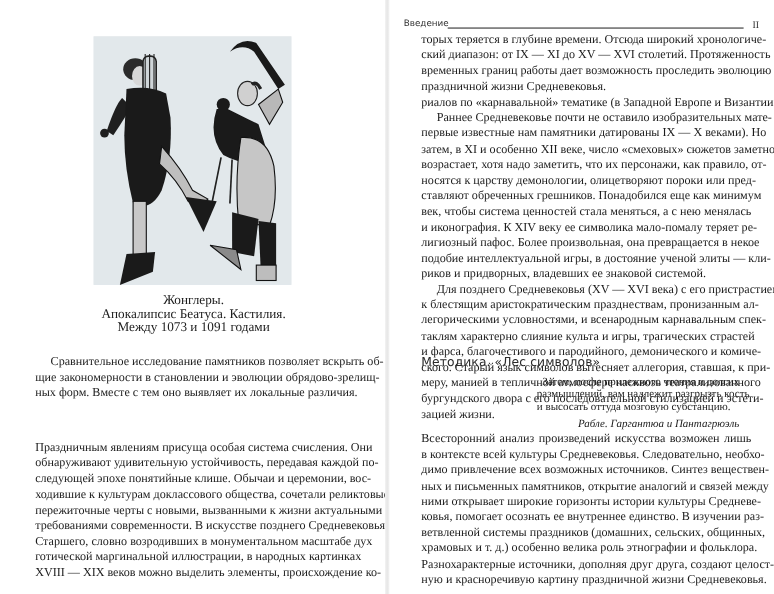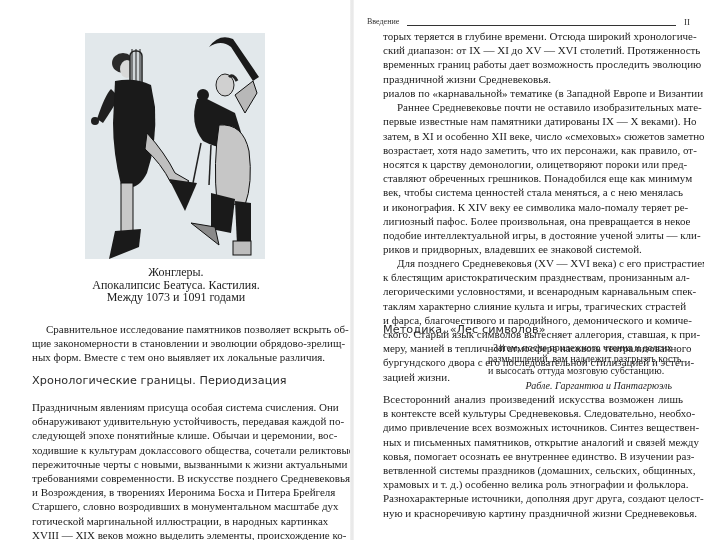--- a/index.html
+++ b/index.html
@@ -38,21 +38,21 @@
       position: absolute;
       font-family: "DejaVu Sans", "Liberation Sans", sans-serif;
       font-size: 11.2px; color: #2a2a2a; letter-spacing: 0.1px;
       white-space: nowrap;
     }
     .running-head {
       position: absolute; left: 367px; top: 17px; width: 323px; height: 12px;
       font-family: "DejaVu Sans", "Liberation Sans", sans-serif;
       font-size: 8px; color: #333;
     }
-    .running-head .rh-title { position: absolute; left: 0; top: 0; font-family: Liberation Serif, serif; }
+    .running-head .rh-title { position: absolute; left: 0; top: 0; }
     .running-head .rh-rule {
       position: absolute; left: 40px; right: 14px; top: 8px; height: 0;
       border-top: 1px solid #333;
     }
     .running-head .rh-num { position: absolute; right: 0; top: 0; font-family: Liberation Serif, serif; font-size: 9px; }
     .epigraph {
       position: absolute; left: 488px; top: 342px; width: 184px;
       font-size: 10px; line-height: 11.4px;
     }
     .epigraph .attrib {
@@ -102,30 +102,28 @@
     <div>Апокалипсис Беатуса. Кастилия.</div>
     <div>Между 1073 и 1091 годами</div>
   </div>
 
   <div class="para" style="left:32px; top:322px; width:286px;">
     <span class="line" style="text-indent:14px;">Сравнительное исследование памятников позволяет вскрыть об-</span>
     <span class="line">щие закономерности в становлении и эволюции обрядово-зрелищ-</span>
     <span class="line last">ных форм. Вместе с тем оно выявляет их локальные различия.</span>
   </div>
 
-  <div class="heading" style="left:32px; top:374px;">Хронологические границы. Периодизация</div>
 
   <div class="para" style="left:32px; top:400px; width:286px;">
     <span class="line">Праздничным явлениям присуща особая система счисления. Они</span>
     <span class="line">обнаруживают удивительную устойчивость, передавая каждой по-</span>
     <span class="line">следующей эпохе понятийные клише. Обычаи и церемонии, вос-</span>
     <span class="line">ходившие к культурам доклассового общества, сочетали реликтовые</span>
     <span class="line">пережиточные черты с новыми, вызванными к жизни актуальными</span>
     <span class="line">требованиями современности. В искусстве позднего Средневековья</span>
-    <span class="line">и Возрождения, в творениях Иеронима Босха и Питера Брейгеля</span>
     <span class="line">Старшего, словно возродивших в монументальном масштабе дух</span>
     <span class="line">готической маргинальной иллюстрации, в народных картинках</span>
     <span class="line">XVIII — XIX веков можно выделить элементы, происхождение ко-</span>
   </div>
 </div>
 
 <div class="gutter"></div>
 
 <div class="page page-right"></div>
 
@@ -176,18 +174,19 @@
   <div style="text-align:right; white-space:nowrap;">размышлений, вам надлежит разгрызть кость</div>
   <div style="text-align:left; white-space:nowrap;">и высосать оттуда мозговую субстанцию.</div>
   <div class="attrib">Рабле. Гаргантюа и Пантагрюэль</div>
 </div>
 
 <div class="para" style="left:383px; top:392px; width:300px;">
   <span class="line">Всесторонний анализ произведений искусства возможен лишь</span>
   <span class="line">в контексте всей культуры Средневековья. Следовательно, необхо-</span>
   <span class="line">димо привлечение всех возможных источников. Синтез веществен-</span>
   <span class="line">ных и письменных памятников, открытие аналогий и связей между</span>
+  <span class="line">ними открывает широкие горизонты истории культуры Средневе-</span>
   <span class="line">ковья, помогает осознать ее внутреннее единство. В изучении раз-</span>
   <span class="line">ветвленной системы праздников (домашних, сельских, общинных,</span>
   <span class="line">храмовых и т. д.) особенно велика роль этнографии и фольклора.</span>
   <span class="line">Разнохарактерные источники, дополняя друг друга, создают целост-</span>
   <span class="line last">ную и красноречивую картину праздничной жизни Средневековья.</span>
 </div>
 
 </body></html>

